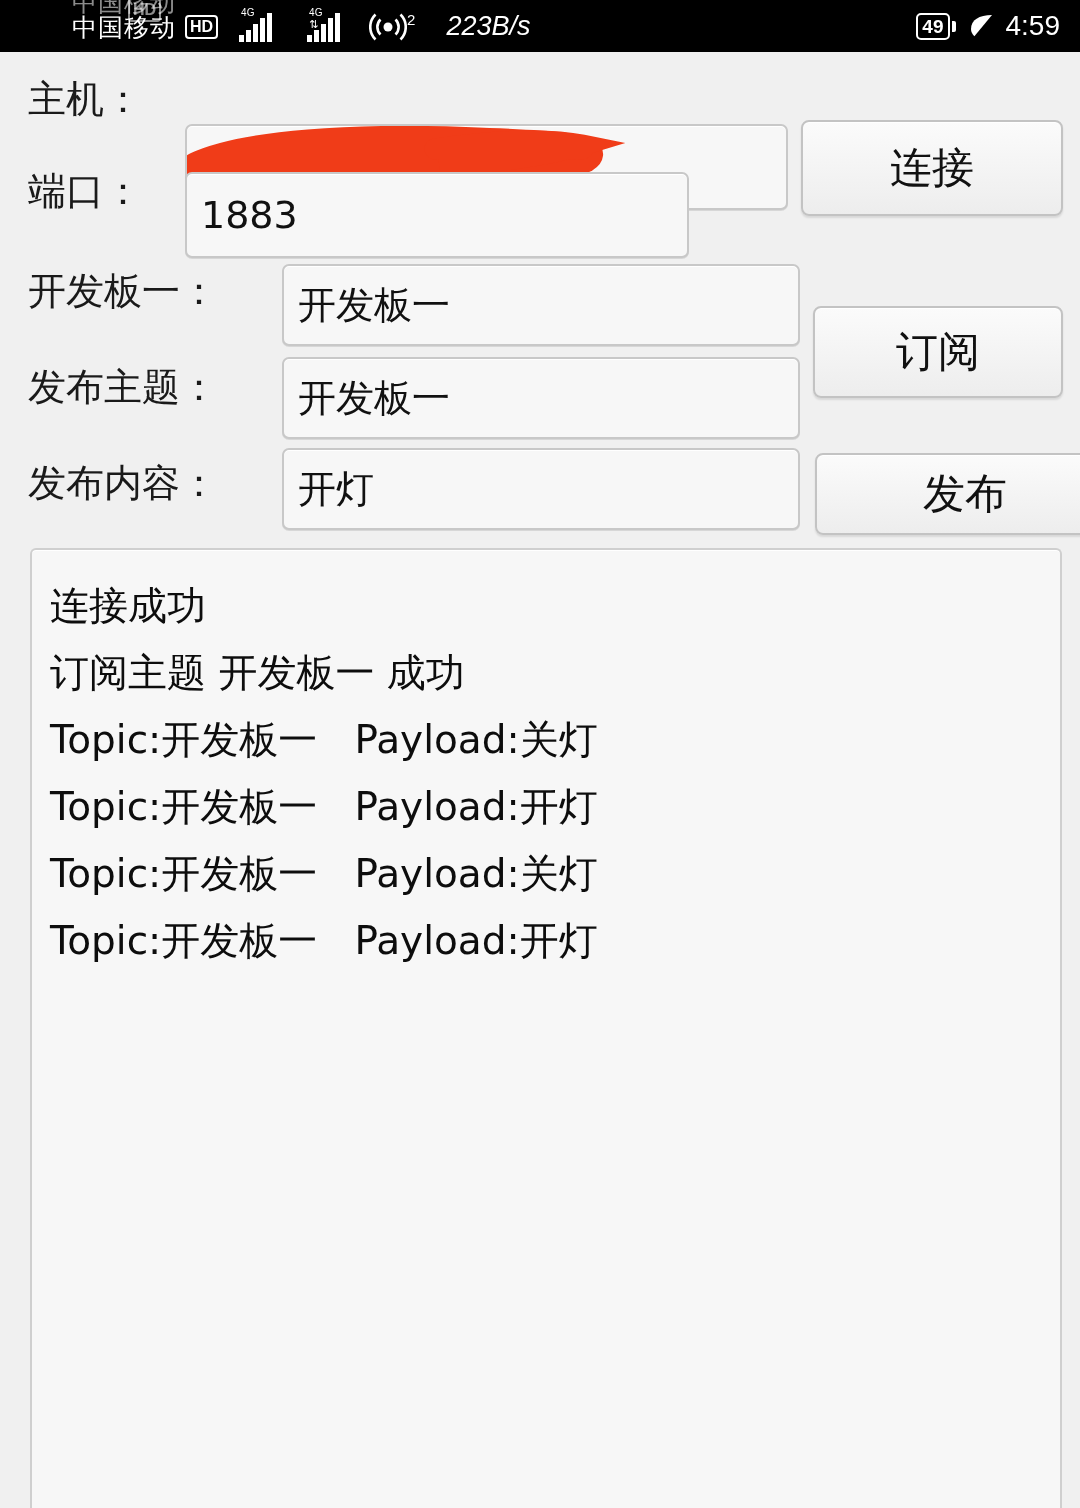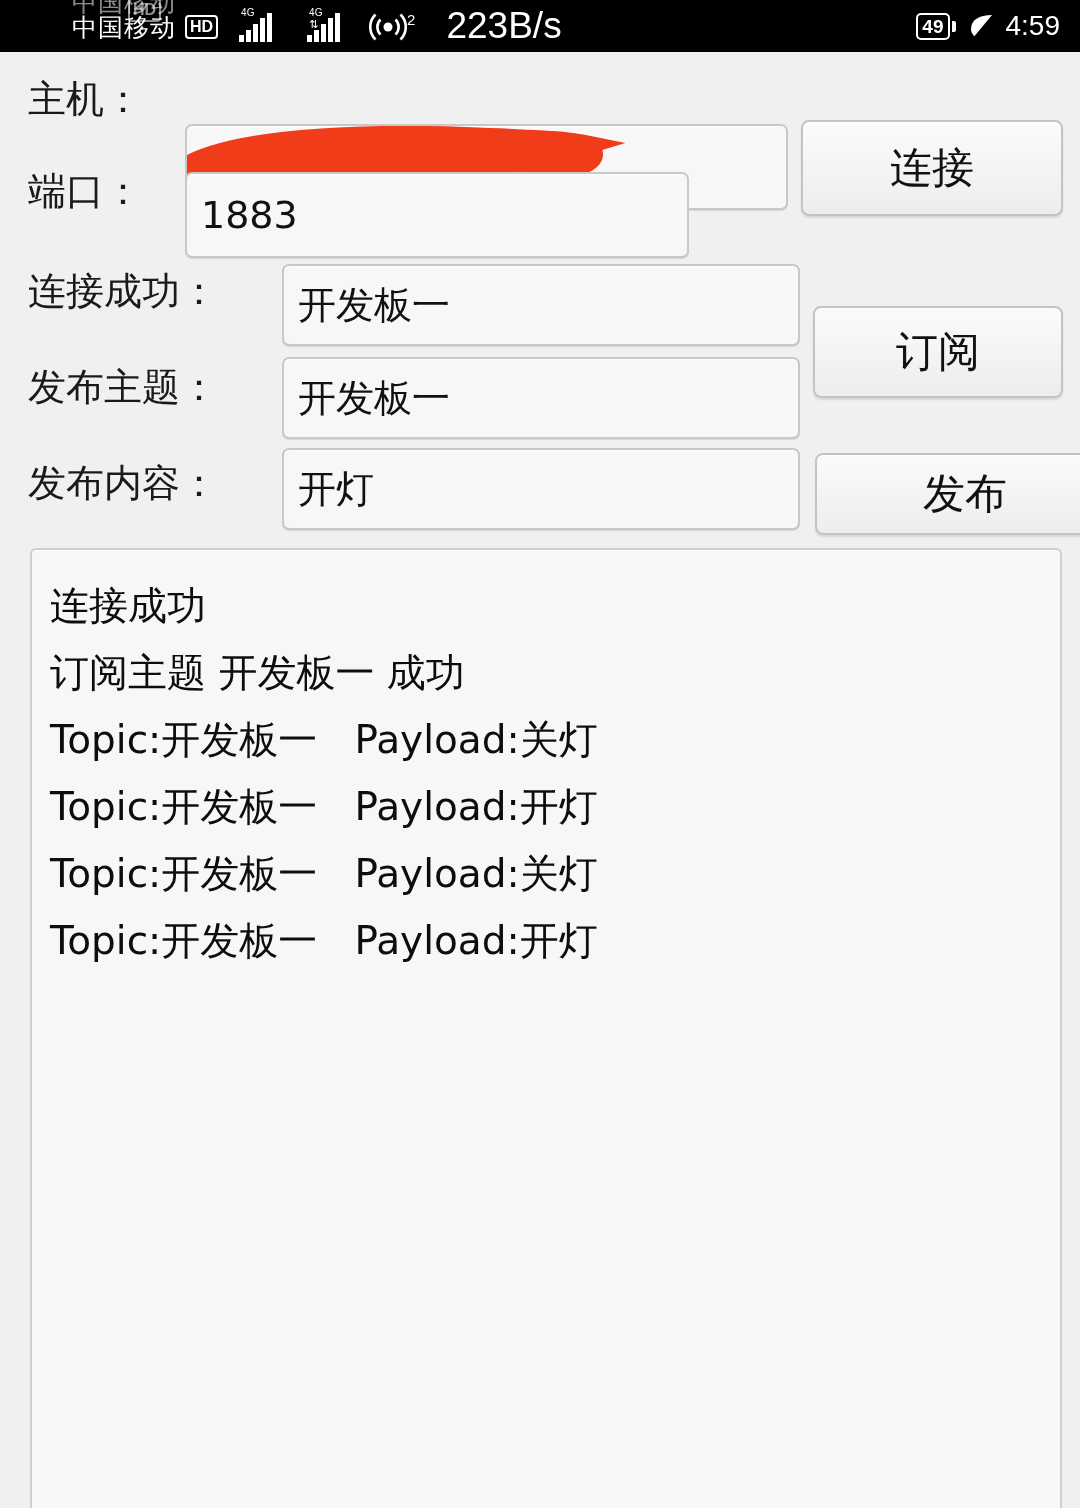--- a/index.html
+++ b/index.html
@@ -40,21 +40,21 @@
   .sig .bars i:nth-child(3){ height:18px; }
   .sig .bars i:nth-child(4){ height:24px; }
   .sig .bars i:nth-child(5){ height:29px; }
   .sig2{ margin-left:26px; }
   .sig2 .ul{ position:absolute; left:2px; top:9px; font-size:11px; line-height:11px; }
 
   .hotspot{ margin-left:20px; display:flex; align-items:flex-start; height:32px; }
   .hotspot svg{ display:block; }
   .hotspot sup{ font-size:15px; line-height:15px; margin-top:2px; }
 
-  .netspeed{ margin-left:22px; font-size:37px; line-height:30px; margin-bottom:1px; }
+  .netspeed{ margin-left:22px; font-size:27px; line-height:30px; margin-bottom:1px;font-style:italic; }
 
   .sb-right{ margin-left:auto; display:flex; align-items:center; padding-right:20px; gap:10px; }
   .batt{ display:flex; align-items:center; }
   .batt .body{
     border:2px solid #fff; border-radius:5px; padding:1px 4px;
     font-size:19px; line-height:21px; font-weight:bold;
     background:#000; color:#fff;
   }
   .batt .tip{ width:4px; height:11px; background:#fff; margin-left:2px; border-radius:0 2px 2px 0; }
   .leaf svg{ display:block; }
@@ -182,21 +182,21 @@
   </div>
 
   <div class="row" style="left:28px; top:122px;">
     <span class="lbl">端口：</span>
   </div>
   <div class="field" style="position:absolute; left:185px; top:128px; width:504px; height:86px;">
     <span>1883</span>
   </div>
 
   <div class="row" style="left:28px; top:222px;">
-    <span class="lbl">连接成功：</span>
+    <span class="lbl">开发板一：</span>
   </div>
   <div class="field" style="position:absolute; left:282px; top:220px; width:518px; height:82px;">
     <span>开发板一</span>
   </div>
 
   <div class="row" style="left:28px; top:318px;">
     <span class="lbl">发布主题：</span>
   </div>
   <div class="field" style="position:absolute; left:282px; top:313px; width:518px; height:82px;">
     <span>开发板一</span>

